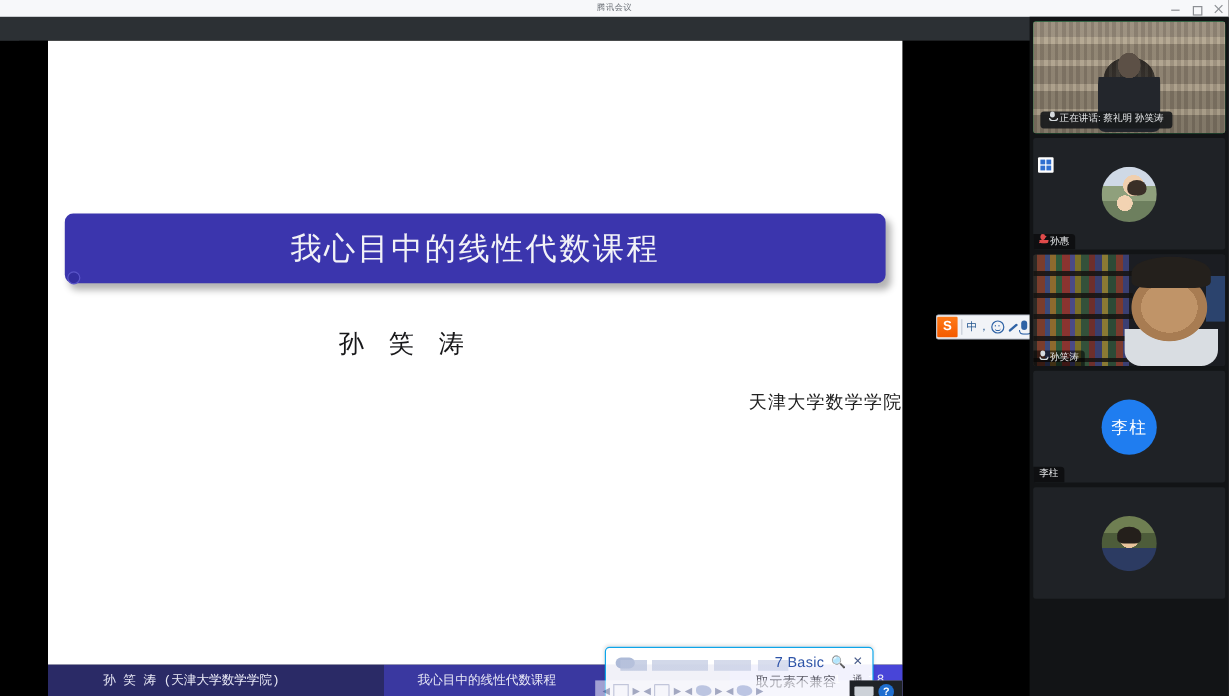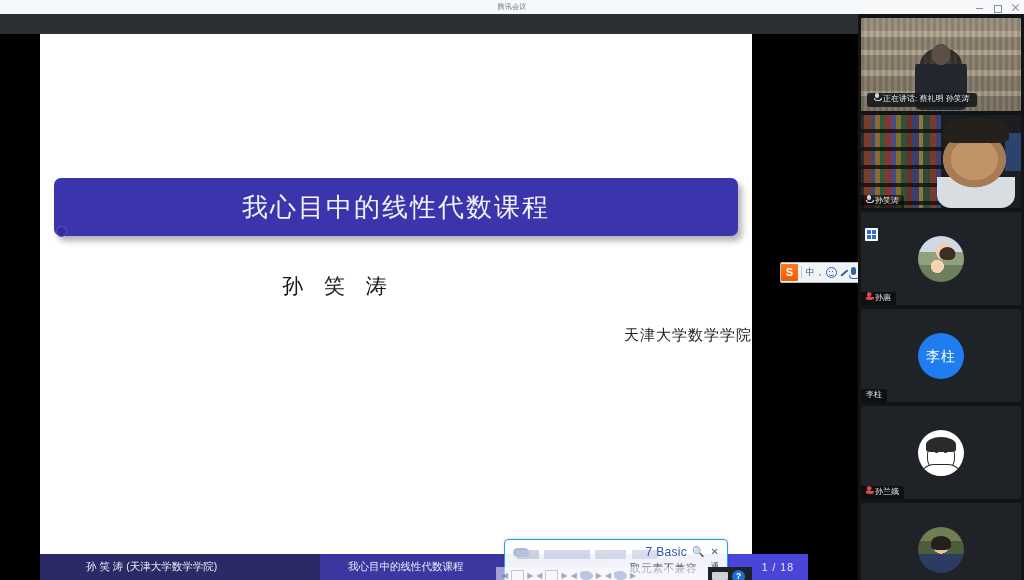--- a/index.html
+++ b/index.html
@@ -67,23 +67,23 @@
     font-size:21px;color:#18181a;letter-spacing:7px;
   }
   .affil{
     position:absolute;left:0;top:292px;width:712px;text-align:right;
     font-family:"DejaVu Serif","Liberation Serif",serif;
     font-size:15px;color:#222;letter-spacing:1px;
   }
 
   
   .footline{
-    position:absolute;left:24px;top:520px;width:768px;height:26px;
+    position:absolute;left:24px;top:520px;width:712px;height:26px;
     display:flex;background:#2b2b6e;
-    font-size:10.5px;color:#e9e9f6;
+    font-size:10.5px;color:#e9e9f6;font-family:Liberation Mono, monospace;
   }
   .fl{display:flex;align-items:center;height:26px;overflow:hidden;white-space:nowrap;}
   .fl1{width:280px;background:#2a2a66;padding-left:46px;box-sizing:border-box;}
   .fl2{width:288px;background:#3a38a0;padding-left:28px;box-sizing:border-box;}
   .fl3{flex:1;background:#4845d8;justify-content:flex-end;padding-right:14px;box-sizing:border-box;}
   .fl3 .pg{letter-spacing:1px;}
 
   
   .pdf-pop{
     position:absolute;left:488px;top:505px;width:222px;height:40px;
@@ -395,74 +395,58 @@
       <div class="namebar speaking">
         <span class="micicon">
             <i></i>
             <b></b>
           </span>
         <span>正在讲话: 蔡礼明 孙笑涛</span>
       </div>
     </div>
 
     <div class="tile">
-      <div class="vid2">
-        <div class="screen"></div>
-          <div class="face"></div>
-          <div class="hair"></div>
-      </div>
-      <div class="namebar">
-        <span class="micicon">
-            <i></i>
-            <b></b>
-          </span>
-        <span>孙笑涛</span>
-      </div>
-    </div>
-
-    <div class="tile">
       <div class="screenshare-badge">
           <s></s>
           <s></s>
           <s></s>
           <s></s>
         </div>
       <div class="avatar-circle av-photo1"></div>
       <div class="namebar">
         <span class="micicon muted">
             <i></i>
             <b></b>
           </span>
         <span>孙惠</span>
       </div>
     </div>
 
     <div class="tile">
+      <div class="vid2">
+        <div class="screen"></div>
+          <div class="face"></div>
+          <div class="hair"></div>
+      </div>
+      <div class="namebar">
+        <span class="micicon">
+            <i></i>
+            <b></b>
+          </span>
+        <span>孙笑涛</span>
+      </div>
+    </div>
+
+    <div class="tile">
       <div class="avatar-circle av-initial">李柱</div>
       <div class="namebar">
         <span>李柱</span>
       </div>
     </div>
 
-    <div class="tile">
-      <div class="avatar-circle av-sketch">
-        <div class="head"></div>
-          <div class="hair2"></div>
-        <div class="eye l"></div>
-          <div class="eye r"></div>
-          <div class="body"></div>
-      </div>
-      <div class="namebar">
-        <span class="micicon muted">
-            <i></i>
-            <b></b>
-          </span>
-        <span>孙兰娥</span>
-      </div>
-    </div>
 
     <div class="tile">
       <div class="avatar-circle av-photo2"></div>
 
     </div>
 
   </div>
 
 </div>
 

